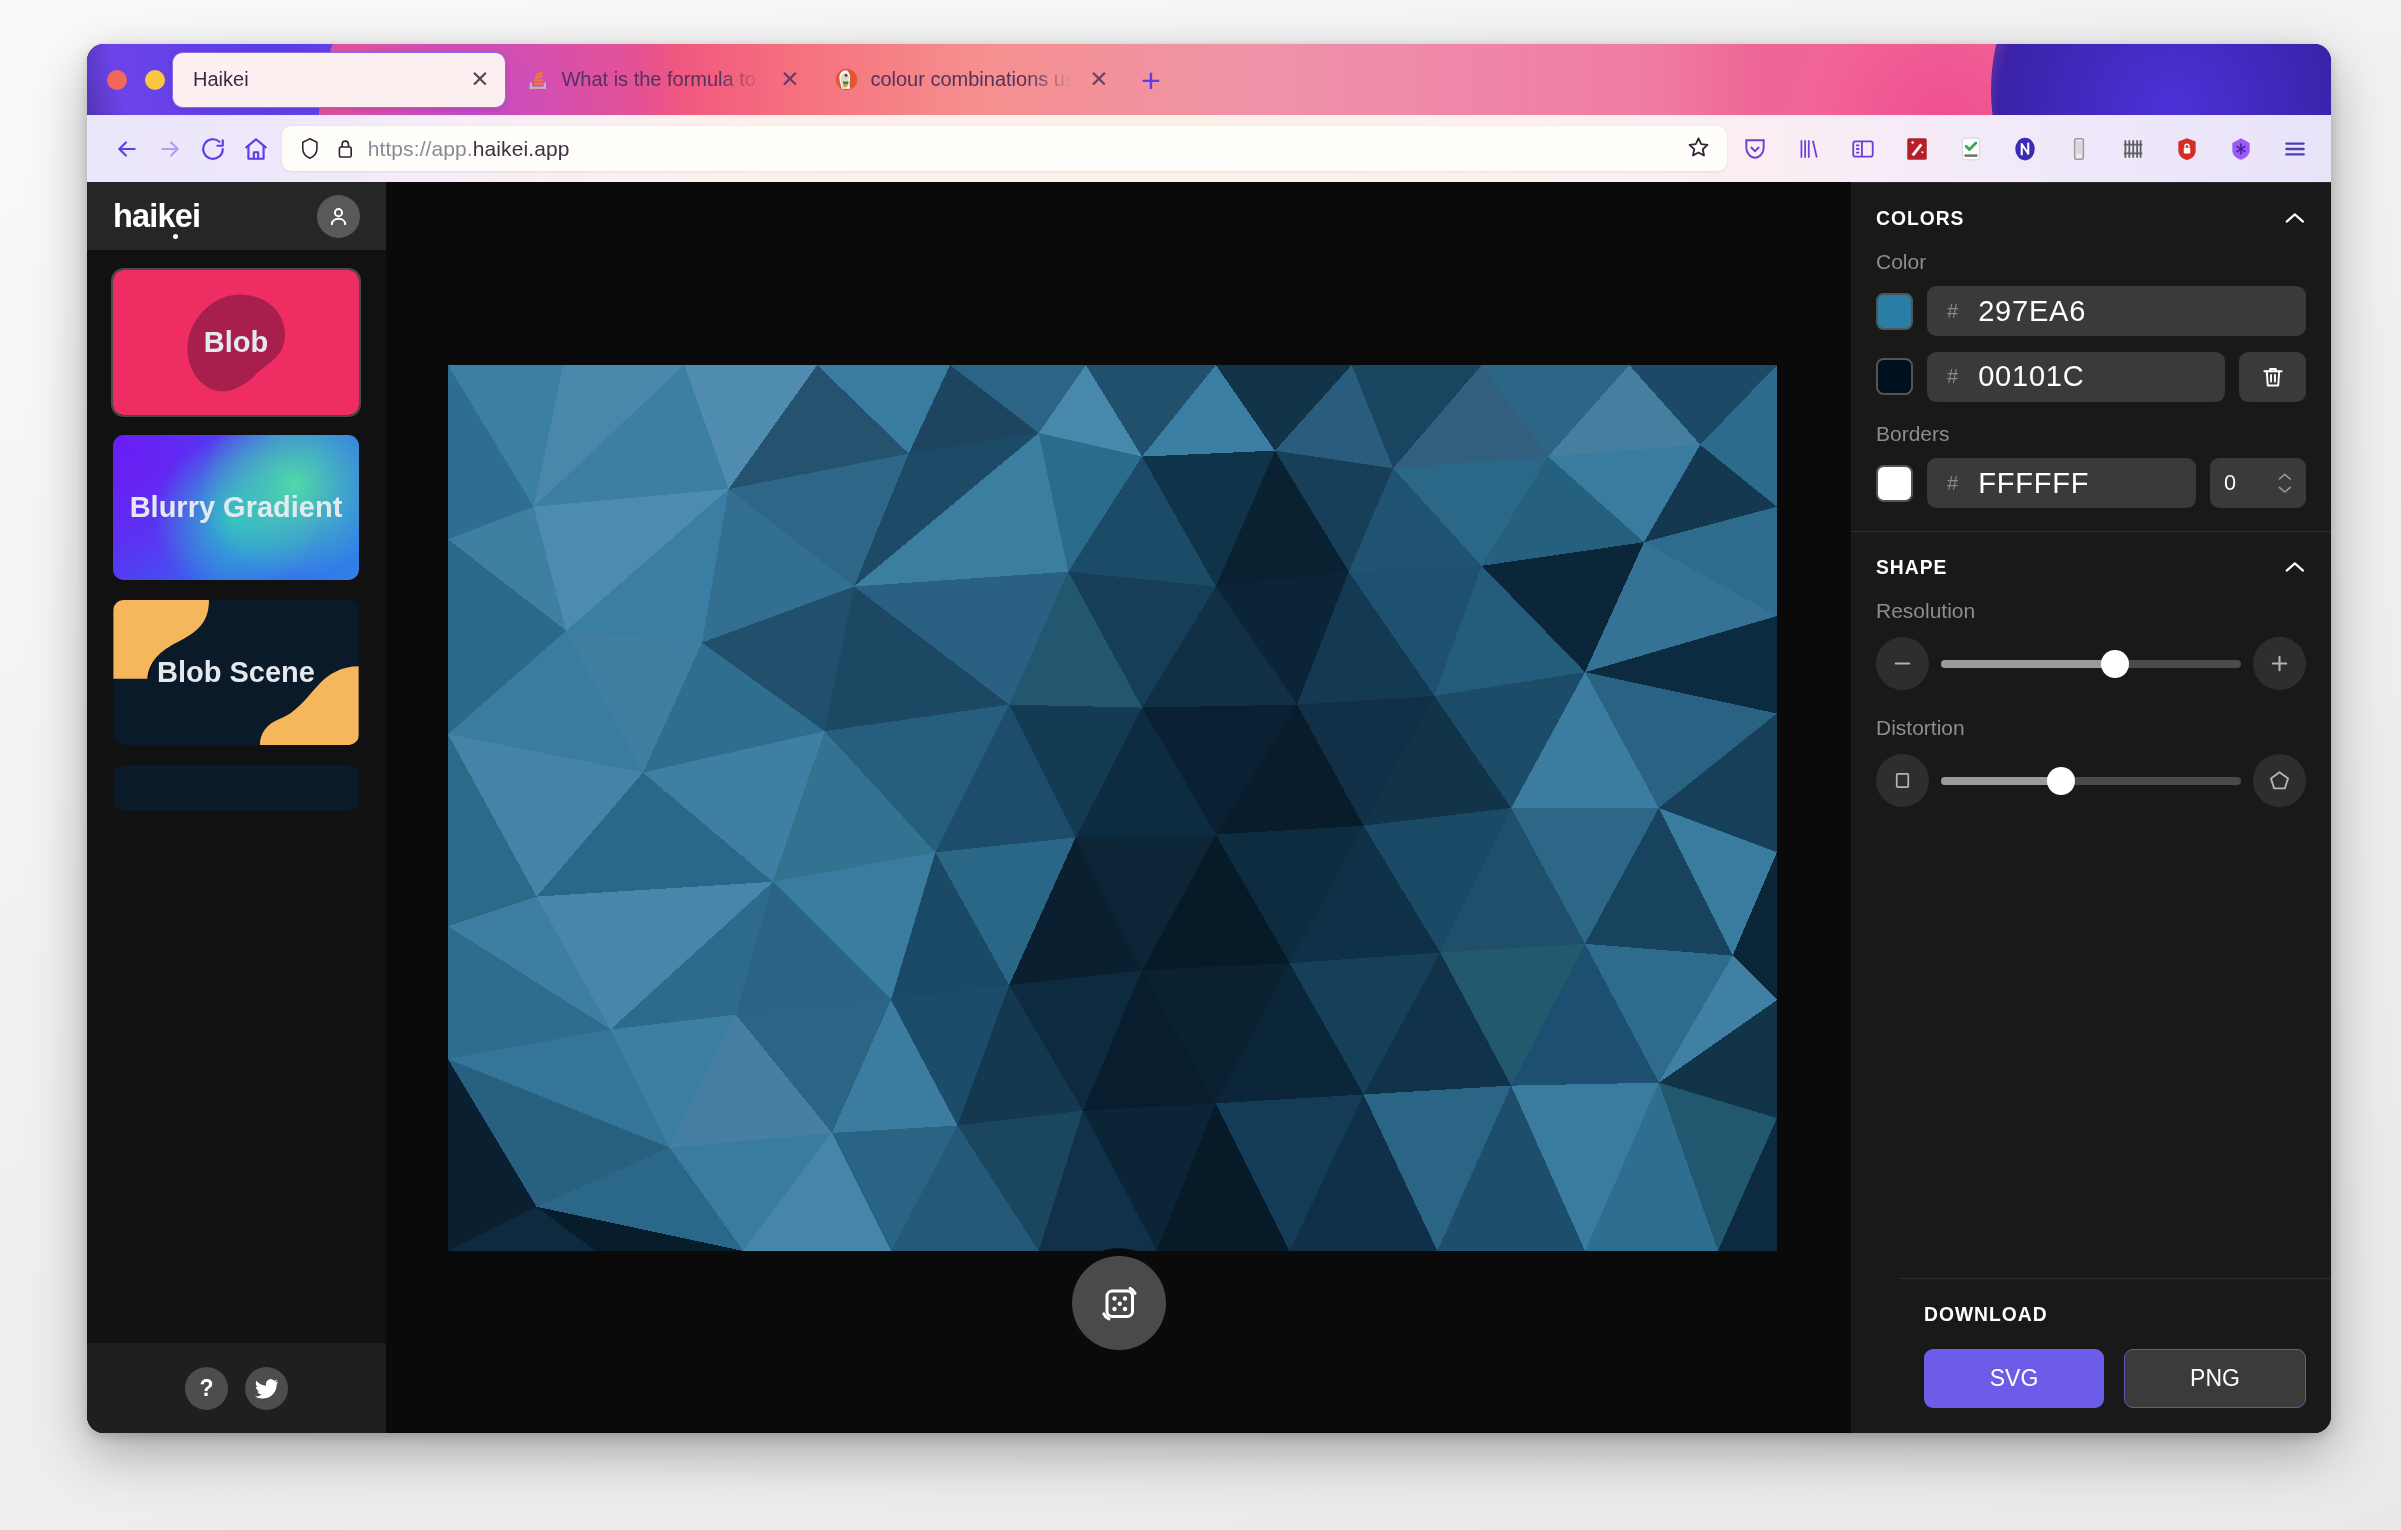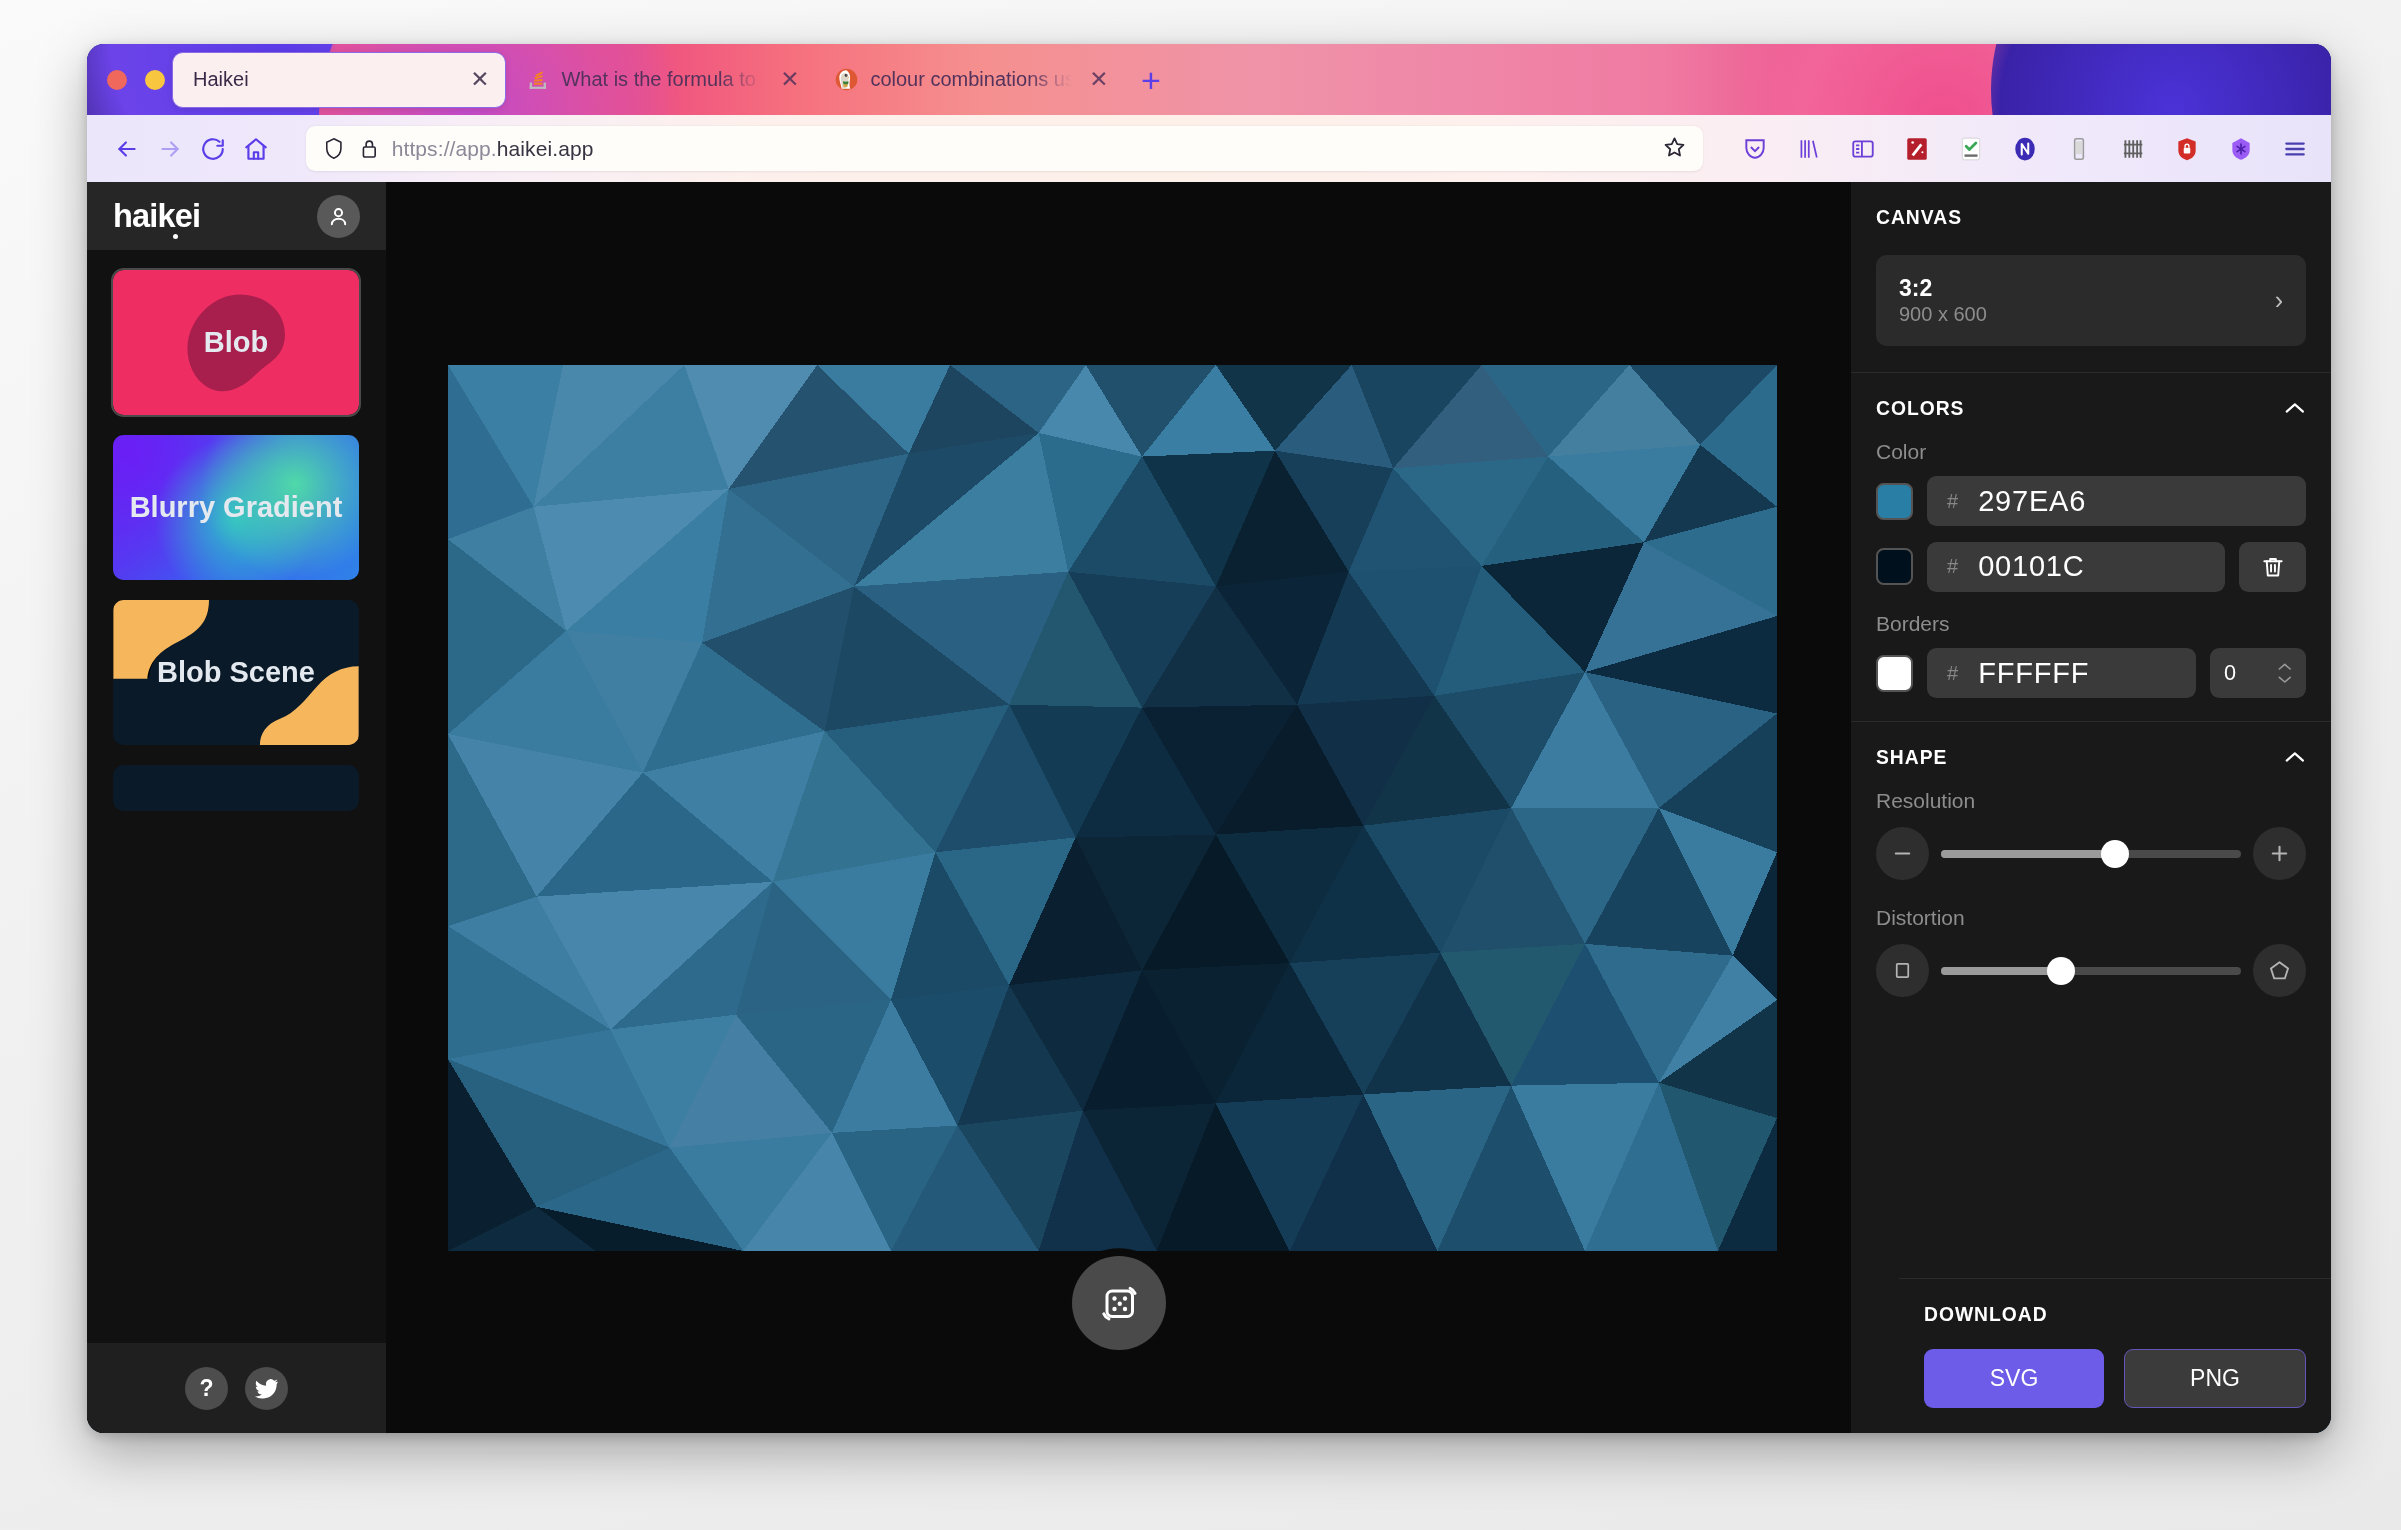--- a/index.html
+++ b/index.html
@@ -91,21 +91,21 @@
   
   #navbar{
     position:relative; height:67px; display:flex; align-items:center;
     background: linear-gradient(90deg,#ece6fb 0%,#efe8fb 9%,#f7eef6 17%,#fdf0ec 30%,#fdf0e9 48%,#fdf0ed 62%,#fbeef3 74%,#f0e9fb 88%,#e9e3fa 100%);
     padding:0 18.6px;
   }
   .navbtn{ width:43px;height:43px;display:flex;align-items:center;justify-content:center;
      color:#5b3ee8; flex:0 0 43px;}
   .navbtn.dim{ opacity:.42; }
   #urlbar{
-    flex:1; height:45px; margin:0 28px; border-radius:9.3px;
+    flex:1; height:45px; margin:0 4px; border-radius:9.3px;
     background:#fffdfa; display:flex; align-items:center; padding:0 15.5px;
     box-shadow:0 0.8px 2.3px rgba(0,0,0,.08);
   }
   #urlbar .ico{ width:26px;height:26px;display:flex;align-items:center;justify-content:center;
      color:#2b2433; margin-right:9.3px;}
   #urlbar .url{ font-size:21px; color:#3a3342; letter-spacing:0.1px;}
   #urlbar .url .dim{ color:#8d8898; }
   #urlbar .star{ margin-left:auto; color:#2b2433;}
   .exticons{ display:flex; align-items:center; gap:20px; padding-left:7.7px;}
   .exticon{ width:34px;height:34px; display:flex;align-items:center;justify-content:center;}
@@ -597,32 +597,20 @@
           <circle cx="13" cy="20" r="1.45" fill="#fff" stroke="none"></circle>
           <circle cx="20" cy="20" r="1.45" fill="#fff" stroke="none"></circle>
           <path d="M23.4 6.2a6.3 6.3 0 0 1 3.3 3.4"></path>
           <path d="M9.3 26.6a6.3 6.3 0 0 1-3.4-3.4"></path>
         </svg>
       </div>
     </div>
 
     <div id="rightpanel">
 
-      <div class="rsection">
-        <div class="rhead">
-          <span>CANVAS</span>
-        </div>
-        <div class="canvas-card">
-          <div>
-            <div class="ratio">3:2</div>
-            <div class="dims">900 x 600</div>
-          </div>
-          <div class="caret">›</div>
-        </div>
-      </div>
 
       <div class="rsection bordered">
         <div class="rhead">
           <span>COLORS</span>
           <span class="chev">
             <svg width="21.7" height="14" viewBox="0 0 24 14" fill="none" stroke="#ffffff" stroke-width="2.4" stroke-linecap="round" stroke-linejoin="round">
                 <path d="M3 11l9-8 9 8"></path>
               </svg>
           </span>
         </div>

